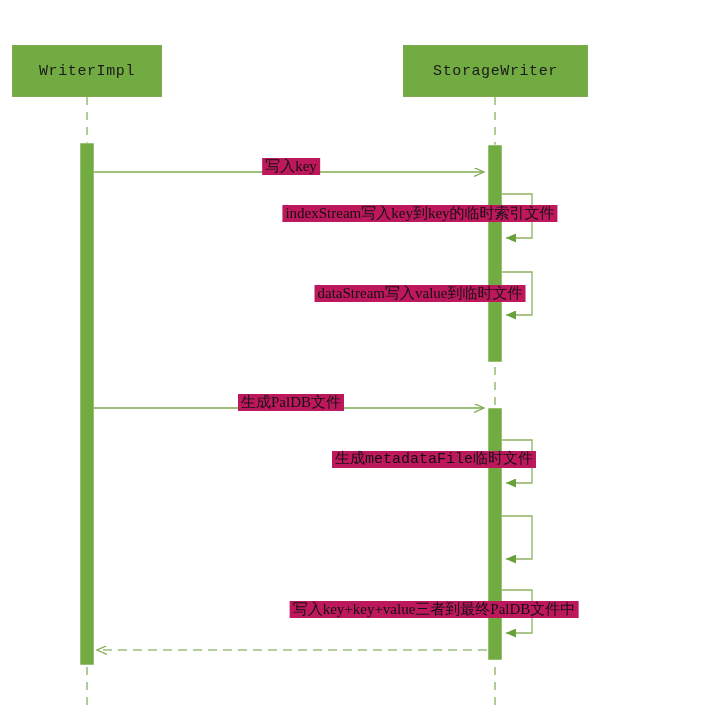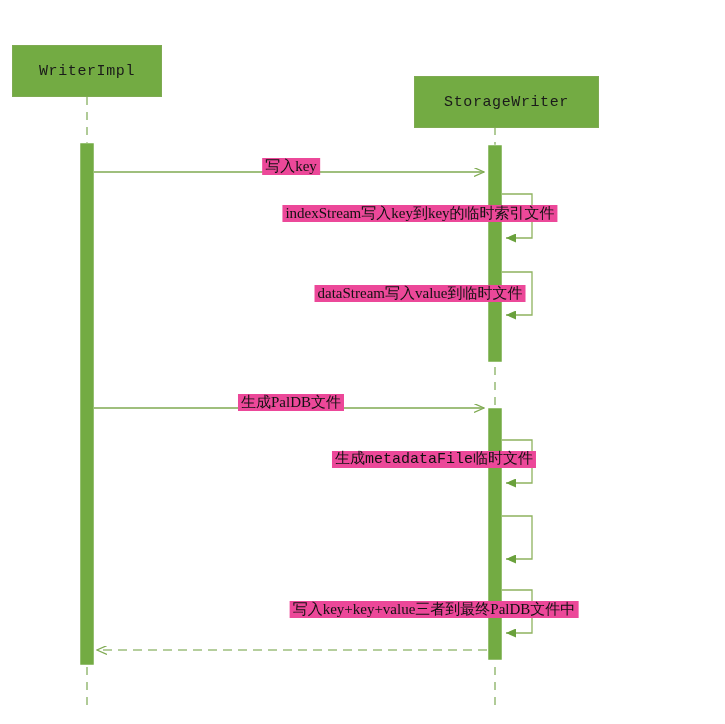--- a/index.html
+++ b/index.html
@@ -41,21 +41,21 @@
     color: #1a1a1a;
     letter-spacing: 0.6px;
     white-space: nowrap;
   }
   .msg-label {
     position: absolute;
     font-family: "Liberation Serif", "DejaVu Serif", serif;
     font-size: 15px;
     color: #111111;
     white-space: nowrap;
-    background: #ec4899;
+    background: #be185d;
     padding: 0 3px;
     transform: translateX(-50%);
     line-height: 17px;
   }
 </style>
 </head>
 <body>
 
 <div id="diagram">
 
@@ -119,21 +119,21 @@
 
     <g>
       <line x1="487" y1="650" x2="97" y2="650" stroke="#9dbf7e" stroke-width="1.4" stroke-dasharray="9,6" marker-end="url(#arrow-open-left)"></line>
     </g>
   </svg>
 
   <div class="participant-box" style="left:12px; top:45px; width:150px; height:52px;">
     <span class="participant-label">WriterImpl</span>
   </div>
 
-  <div class="participant-box" style="left:414px; top:45px; width:185px; height:52px;margin-top:31px;">
+  <div class="participant-box" style="left:403px; top:45px; width:185px; height:52px;">
     <span class="participant-label">StorageWriter</span>
   </div>
 
   <div class="msg-label" style="left:291px; top:158px;">写入key</div>
 
   <div class="msg-label" style="left:420px; top:205px;">indexStream写入key到key的临时索引文件</div>
 
   <div class="msg-label" style="left:420px; top:285px;">dataStream写入value到临时文件</div>
 
   <div class="msg-label" style="left:291px; top:394px;">生成PalDB文件</div>

